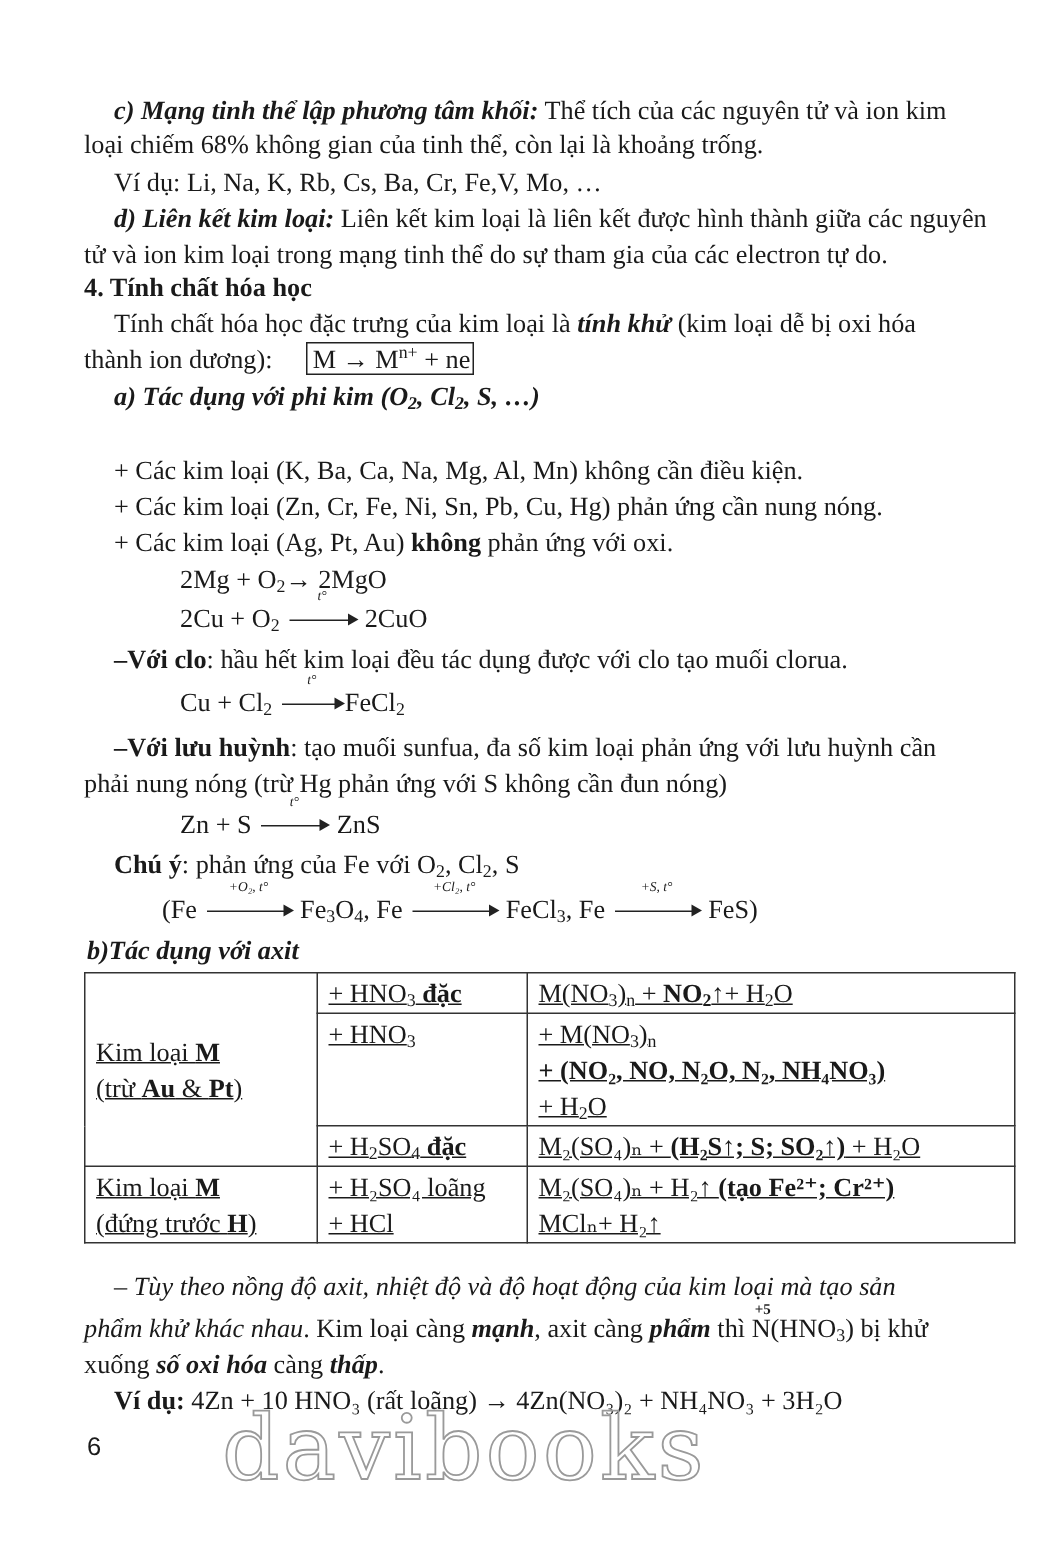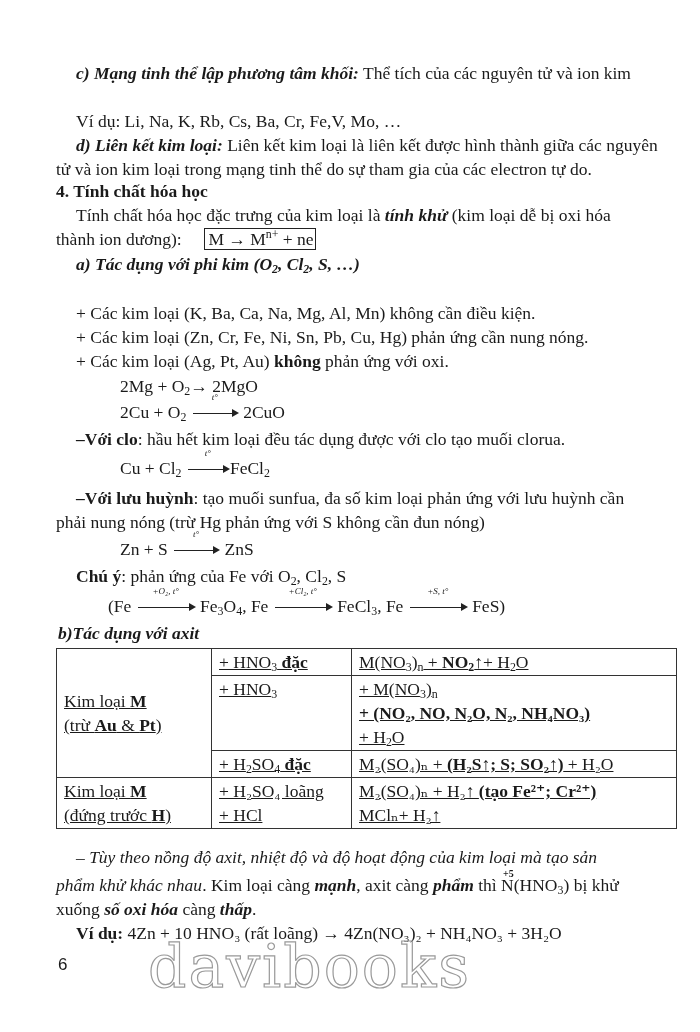--- a/index.html
+++ b/index.html
@@ -45,20 +45,21 @@
   }
 </style>
 </head>
 <body>
 
 <div class="page">
 
   <div class="ln ind" style="top:62px">
     <span class="bi">c) Mạng tinh thể lập phương tâm khối:</span><span> Thể tích của các nguyên tử và ion kim</span>
   </div>
+  <div class="ln" style="top:85px">loại chiếm 68% không gian của tinh thể, còn lại là khoảng trống.</div>
   <div class="ln ind" style="top:110px">Ví dụ: Li, Na, K, Rb, Cs, Ba, Cr, Fe,V, Mo, …</div>
 
   <div class="ln" style="top:158px">tử và ion kim loại trong mạng tinh thể do sự tham gia của các electron tự do.</div>
   <div class="ln ind" style="top:134px">
     <span class="bi">d) Liên kết kim loại:</span><span> Liên kết kim loại là liên kết được hình thành giữa các nguyên</span>
   </div>
 
   <div class="ln b" style="top:180px">4. Tính chất hóa học</div>
   <div class="ln" style="top:228px">
     <span>thành ion dương):</span>

